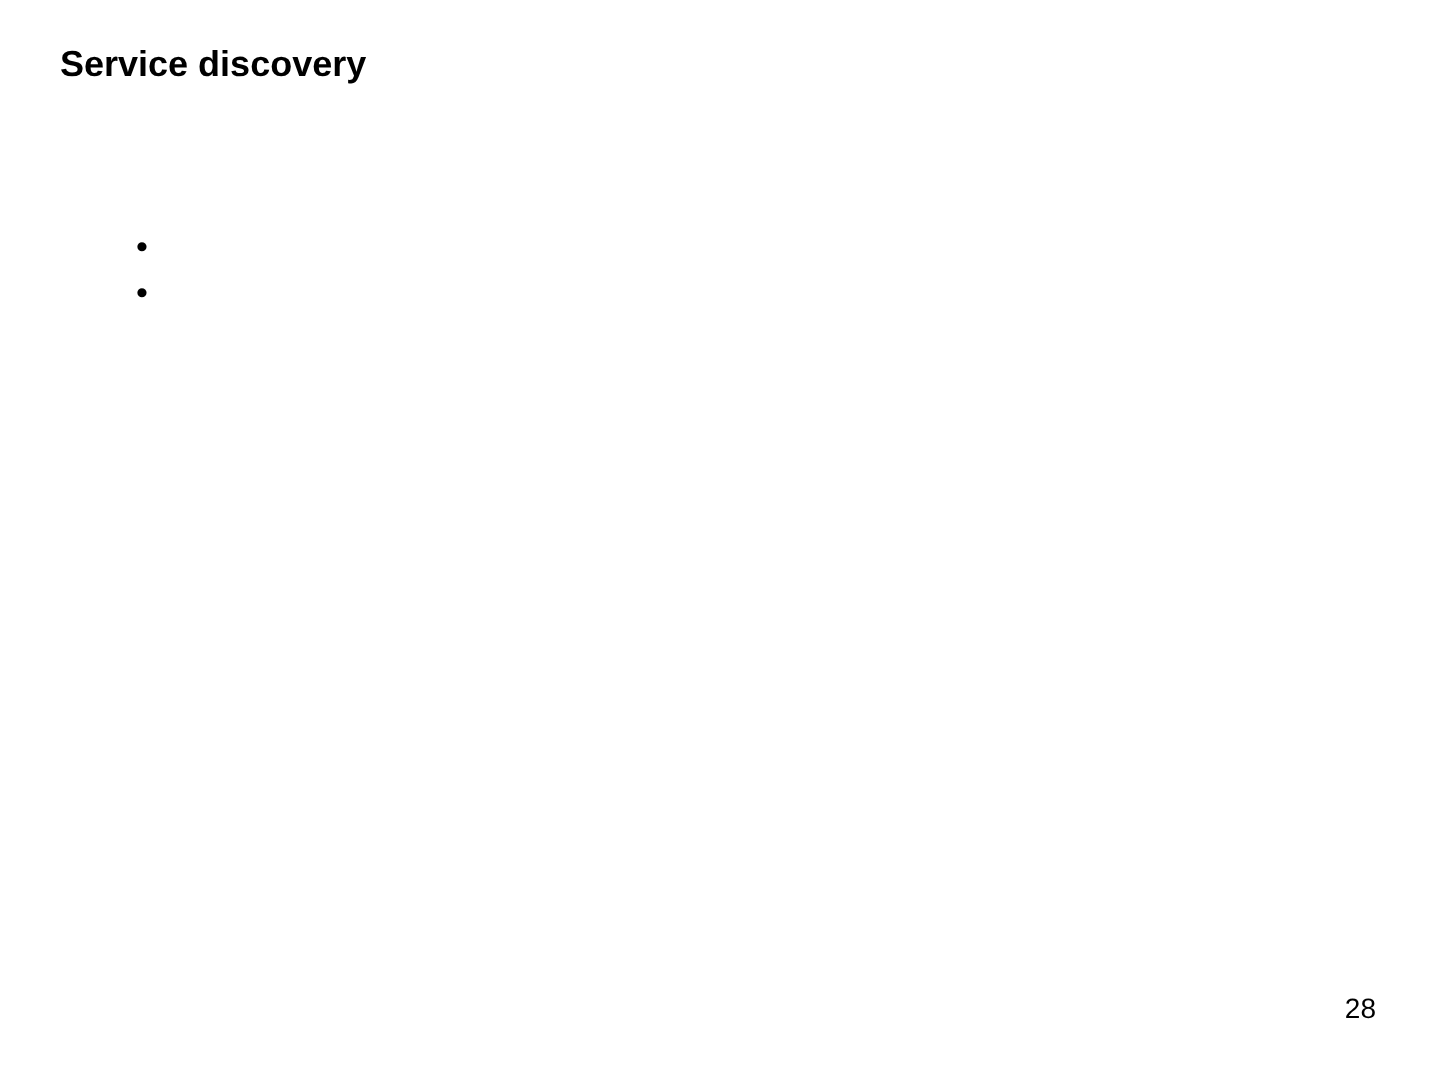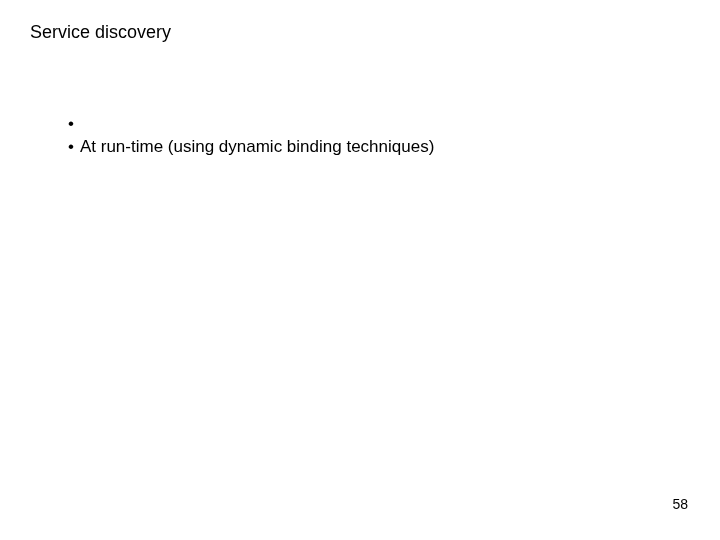--- a/index.html
+++ b/index.html
@@ -16,21 +16,21 @@
       overflow: hidden;
     }
     .slide {
       width: 100%;
       height: 100%;
       padding: 22px 30px;
       position: relative;
     }
     .title {
       font-size: 18px;
-      font-weight: normal;
+      font-weight: bold;
       color: #000000;
       margin-bottom: 70px;
     }
     .bullets {
       padding-left: 38px;
     }
     .bullet-item {
       font-size: 17px;
       color: #000000;
       line-height: 1.35;
@@ -53,18 +53,17 @@
 
 <div class="slide">
   <h1 class="title">Service discovery</h1>
 
   <div class="bullets">
     <div class="bullet-item">
       <span class="bullet-marker">•</span>
     </div>
     <div class="bullet-item">
       <span class="bullet-marker">•</span>
-      <span>At run-time (using dynamic binding techniques)</span>
     </div>
   </div>
 
-  <div class="page-number">58</div>
+  <div class="page-number">28</div>
 </div>
 
 </body></html>

